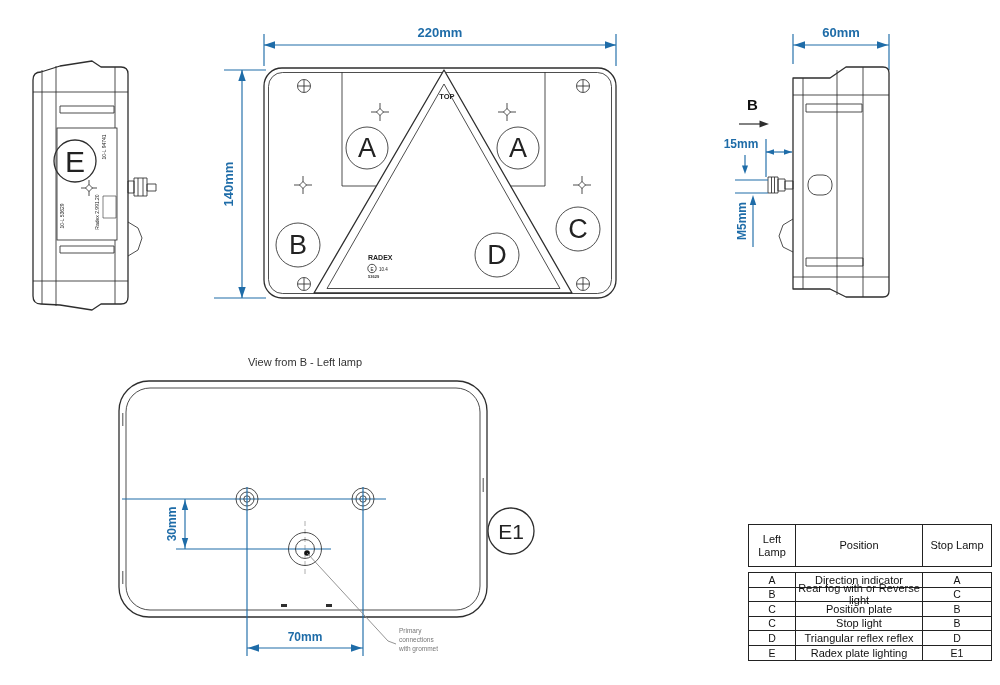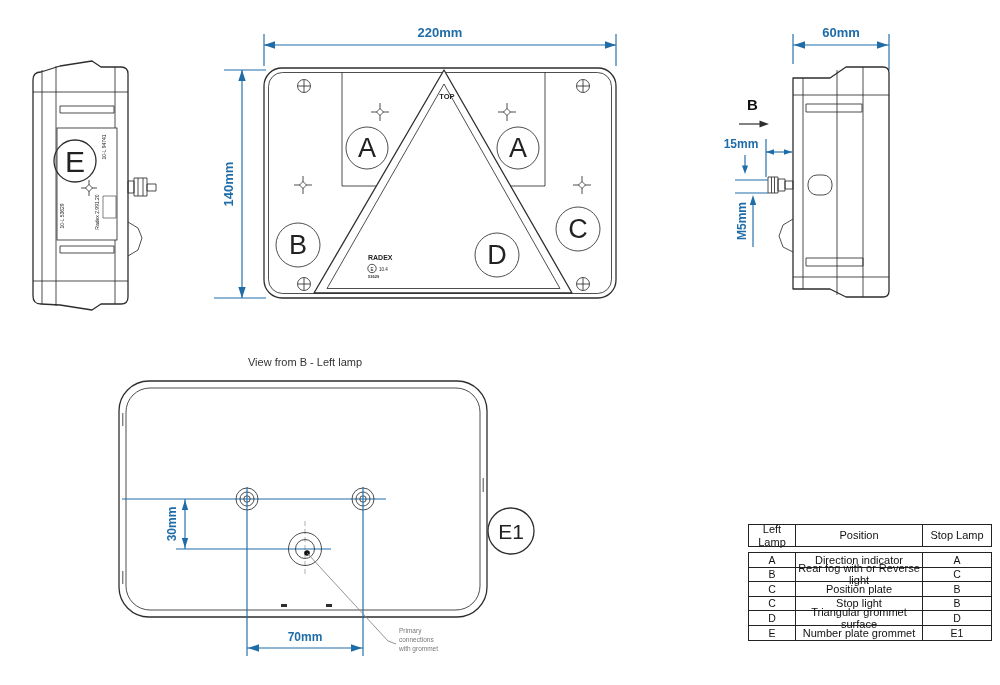--- a/index.html
+++ b/index.html
@@ -16,21 +16,21 @@
   .dimtext{fill:var(--accent);font-weight:bold;font-size:13px}
   .dimtext2{fill:var(--accent);font-weight:bold;font-size:12px}
   .letter{fill:#222;font-size:27px;font-weight:400}
   .ink{fill:var(--ink)}
   .gray-line{stroke:#888;stroke-width:0.9;fill:none}
   .dash{stroke:#999;stroke-width:0.8;fill:none;stroke-dasharray:5 3}
   .note{fill:#777;font-size:6.5px}
   .tiny{fill:#222;font-size:5px}
 
   .functions-table{position:absolute;left:748px;top:524px;width:244px;color:#111}
-  .ft-header{display:flex;border:1.6px solid #222;height:23px;box-sizing:border-box;
+  .ft-header{display:flex;border:1.6px solid #222;height:43px;box-sizing:border-box;
              font-size:11px;line-height:1.15}
   .ft-body{border:1.6px solid #222;margin-top:5px;box-sizing:border-box}
   .ft-row{display:flex;height:14.5px;border-bottom:1px solid #222;box-sizing:border-box;align-items:stretch}
   .ft-row:last-child{border-bottom:none}
   .cell{display:flex;align-items:center;justify-content:center;text-align:center;box-sizing:border-box}
   .c-left{width:47px;border-right:1px solid #222}
   .c-mid{flex:1;border-right:1px solid #222}
   .c-right{width:68px}
   .ft-row .c-left,.ft-row .c-right{font-size:10.5px}
   .ft-row .c-mid{font-size:11px}
@@ -315,24 +315,24 @@
         <div class="cell c-mid">Position plate</div>
         <div class="cell c-right">B</div>
       </div>
       <div class="ft-row">
         <div class="cell c-left">C</div>
         <div class="cell c-mid">Stop light</div>
         <div class="cell c-right">B</div>
       </div>
       <div class="ft-row">
         <div class="cell c-left">D</div>
-        <div class="cell c-mid">Triangular grommet surface</div>
+        <div class="cell c-mid">Triangular reflex reflex</div>
         <div class="cell c-right">D</div>
       </div>
       <div class="ft-row">
         <div class="cell c-left">E</div>
-        <div class="cell c-mid">Number plate grommet</div>
+        <div class="cell c-mid">Radex plate lighting</div>
         <div class="cell c-right">E1</div>
       </div>
     </div>
   </div>
 
 </div>
 
 </body></html>

